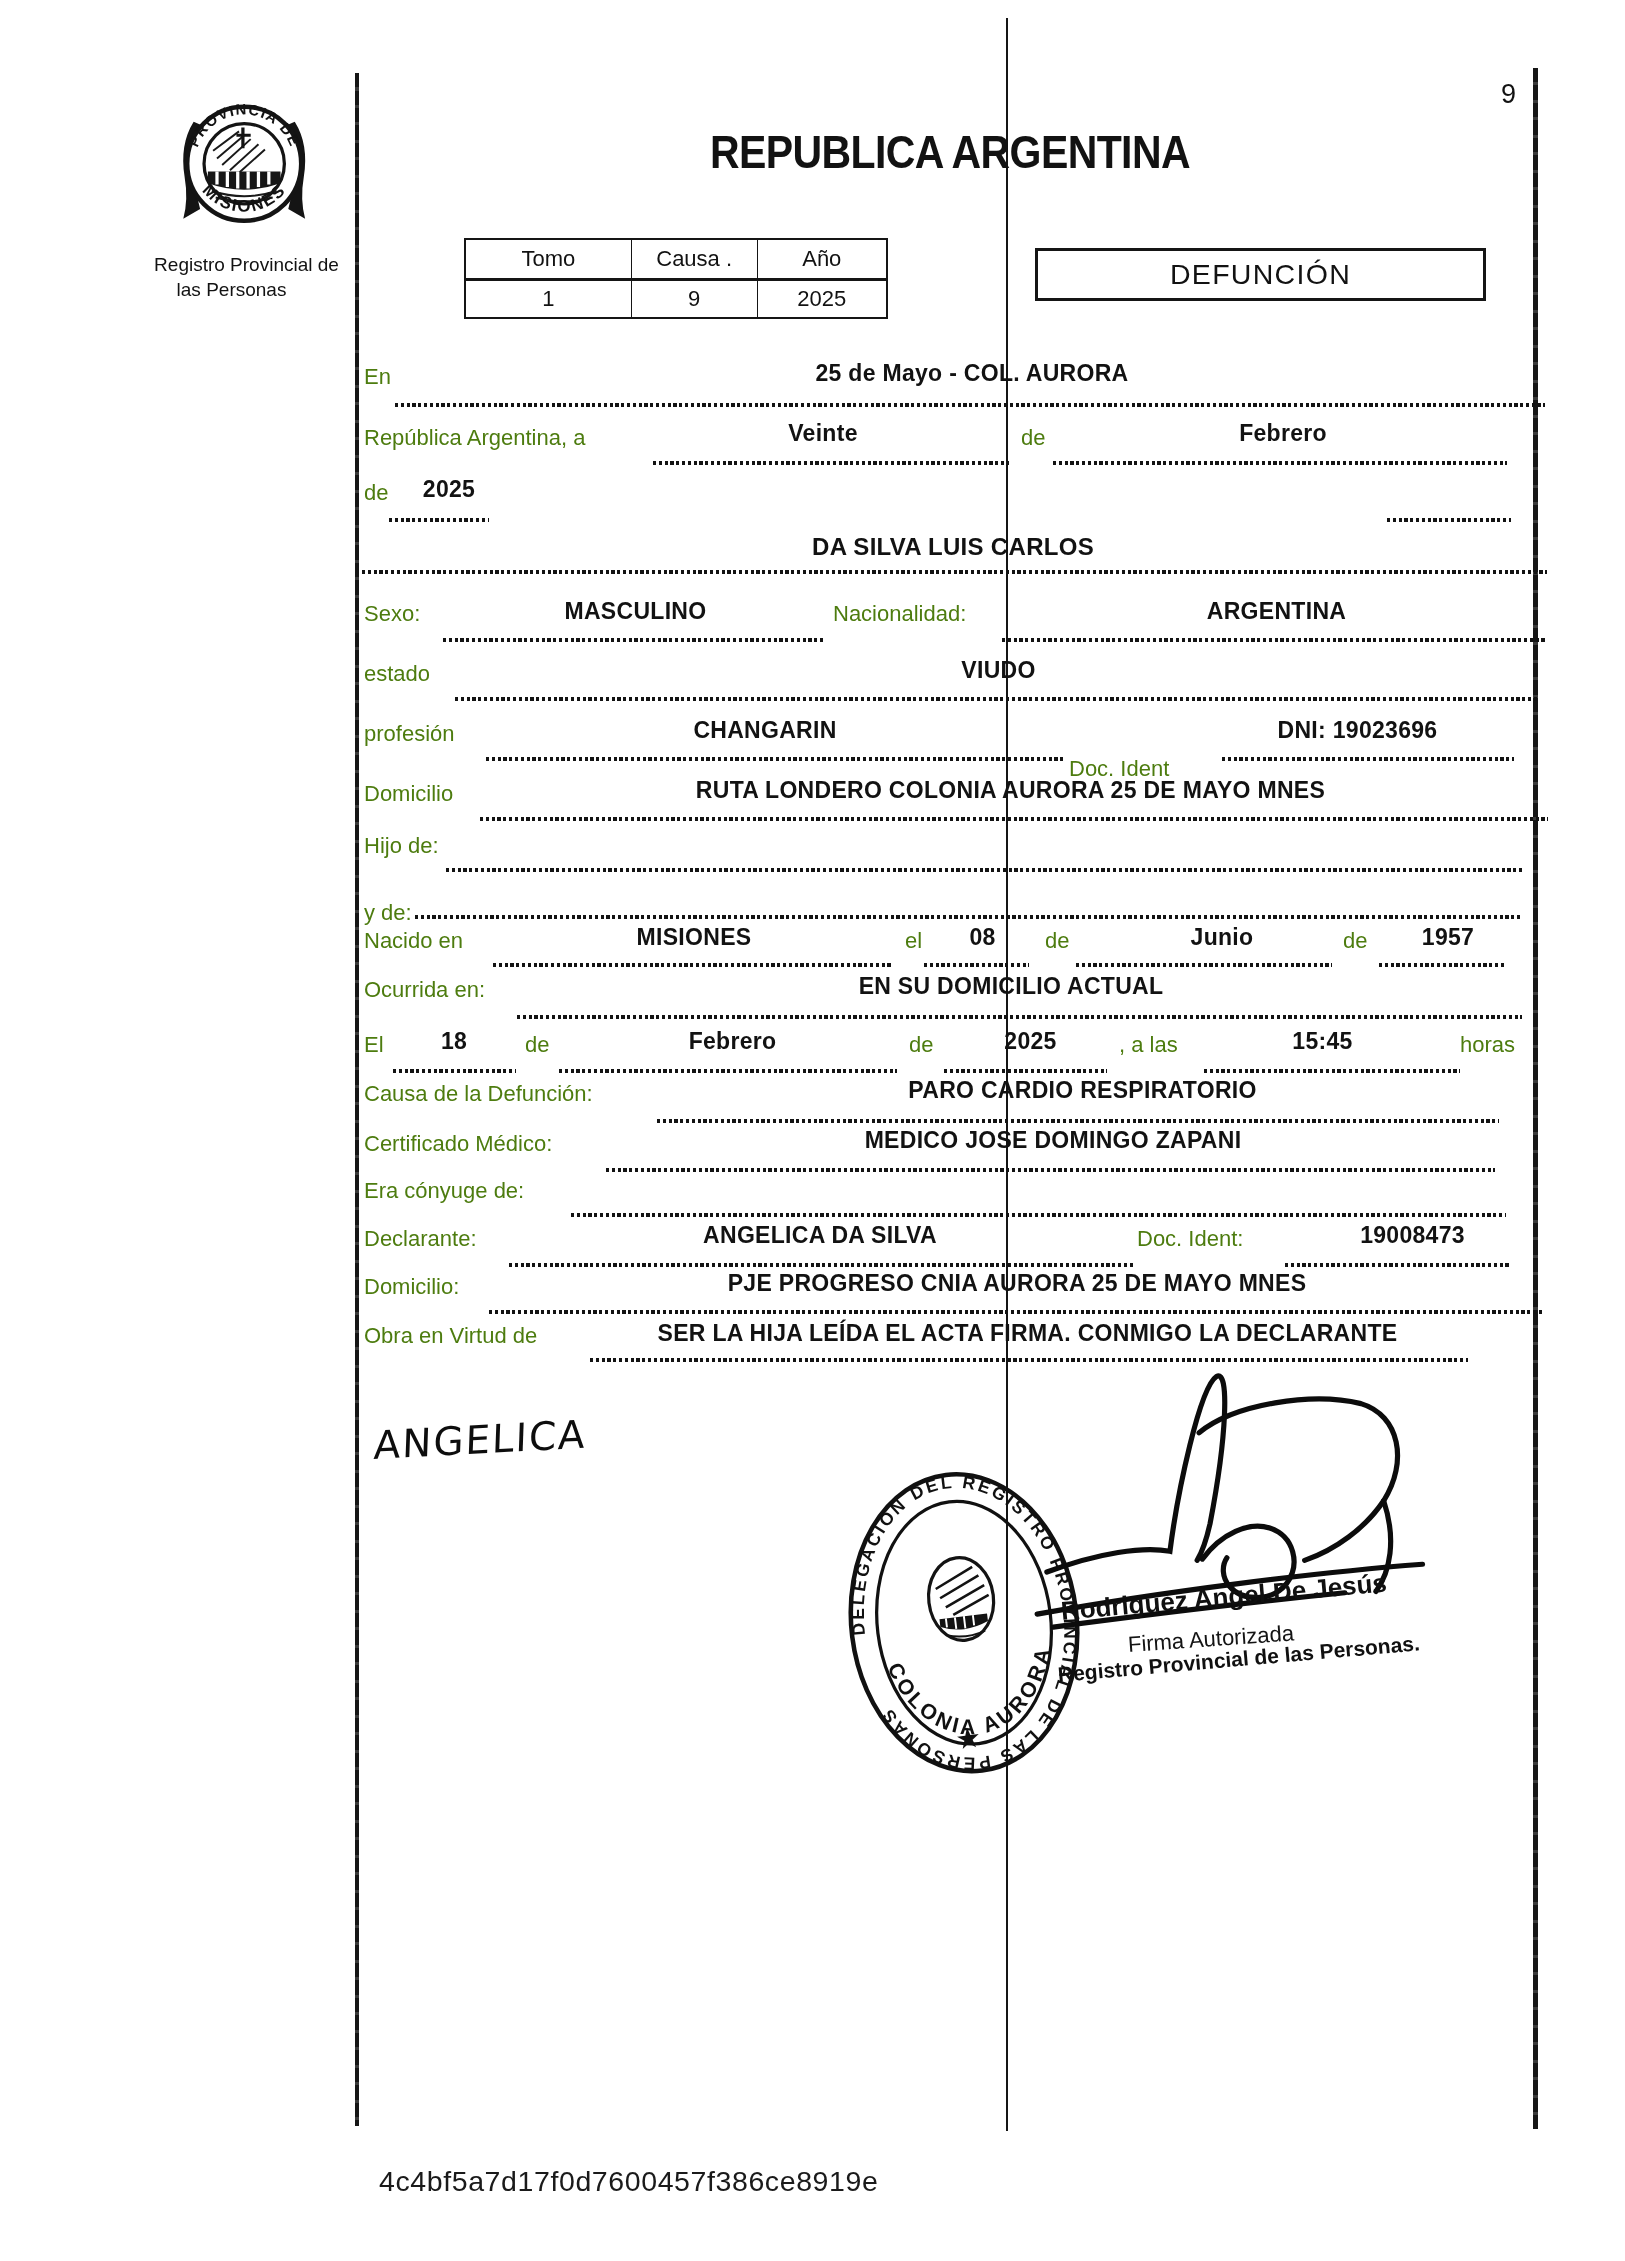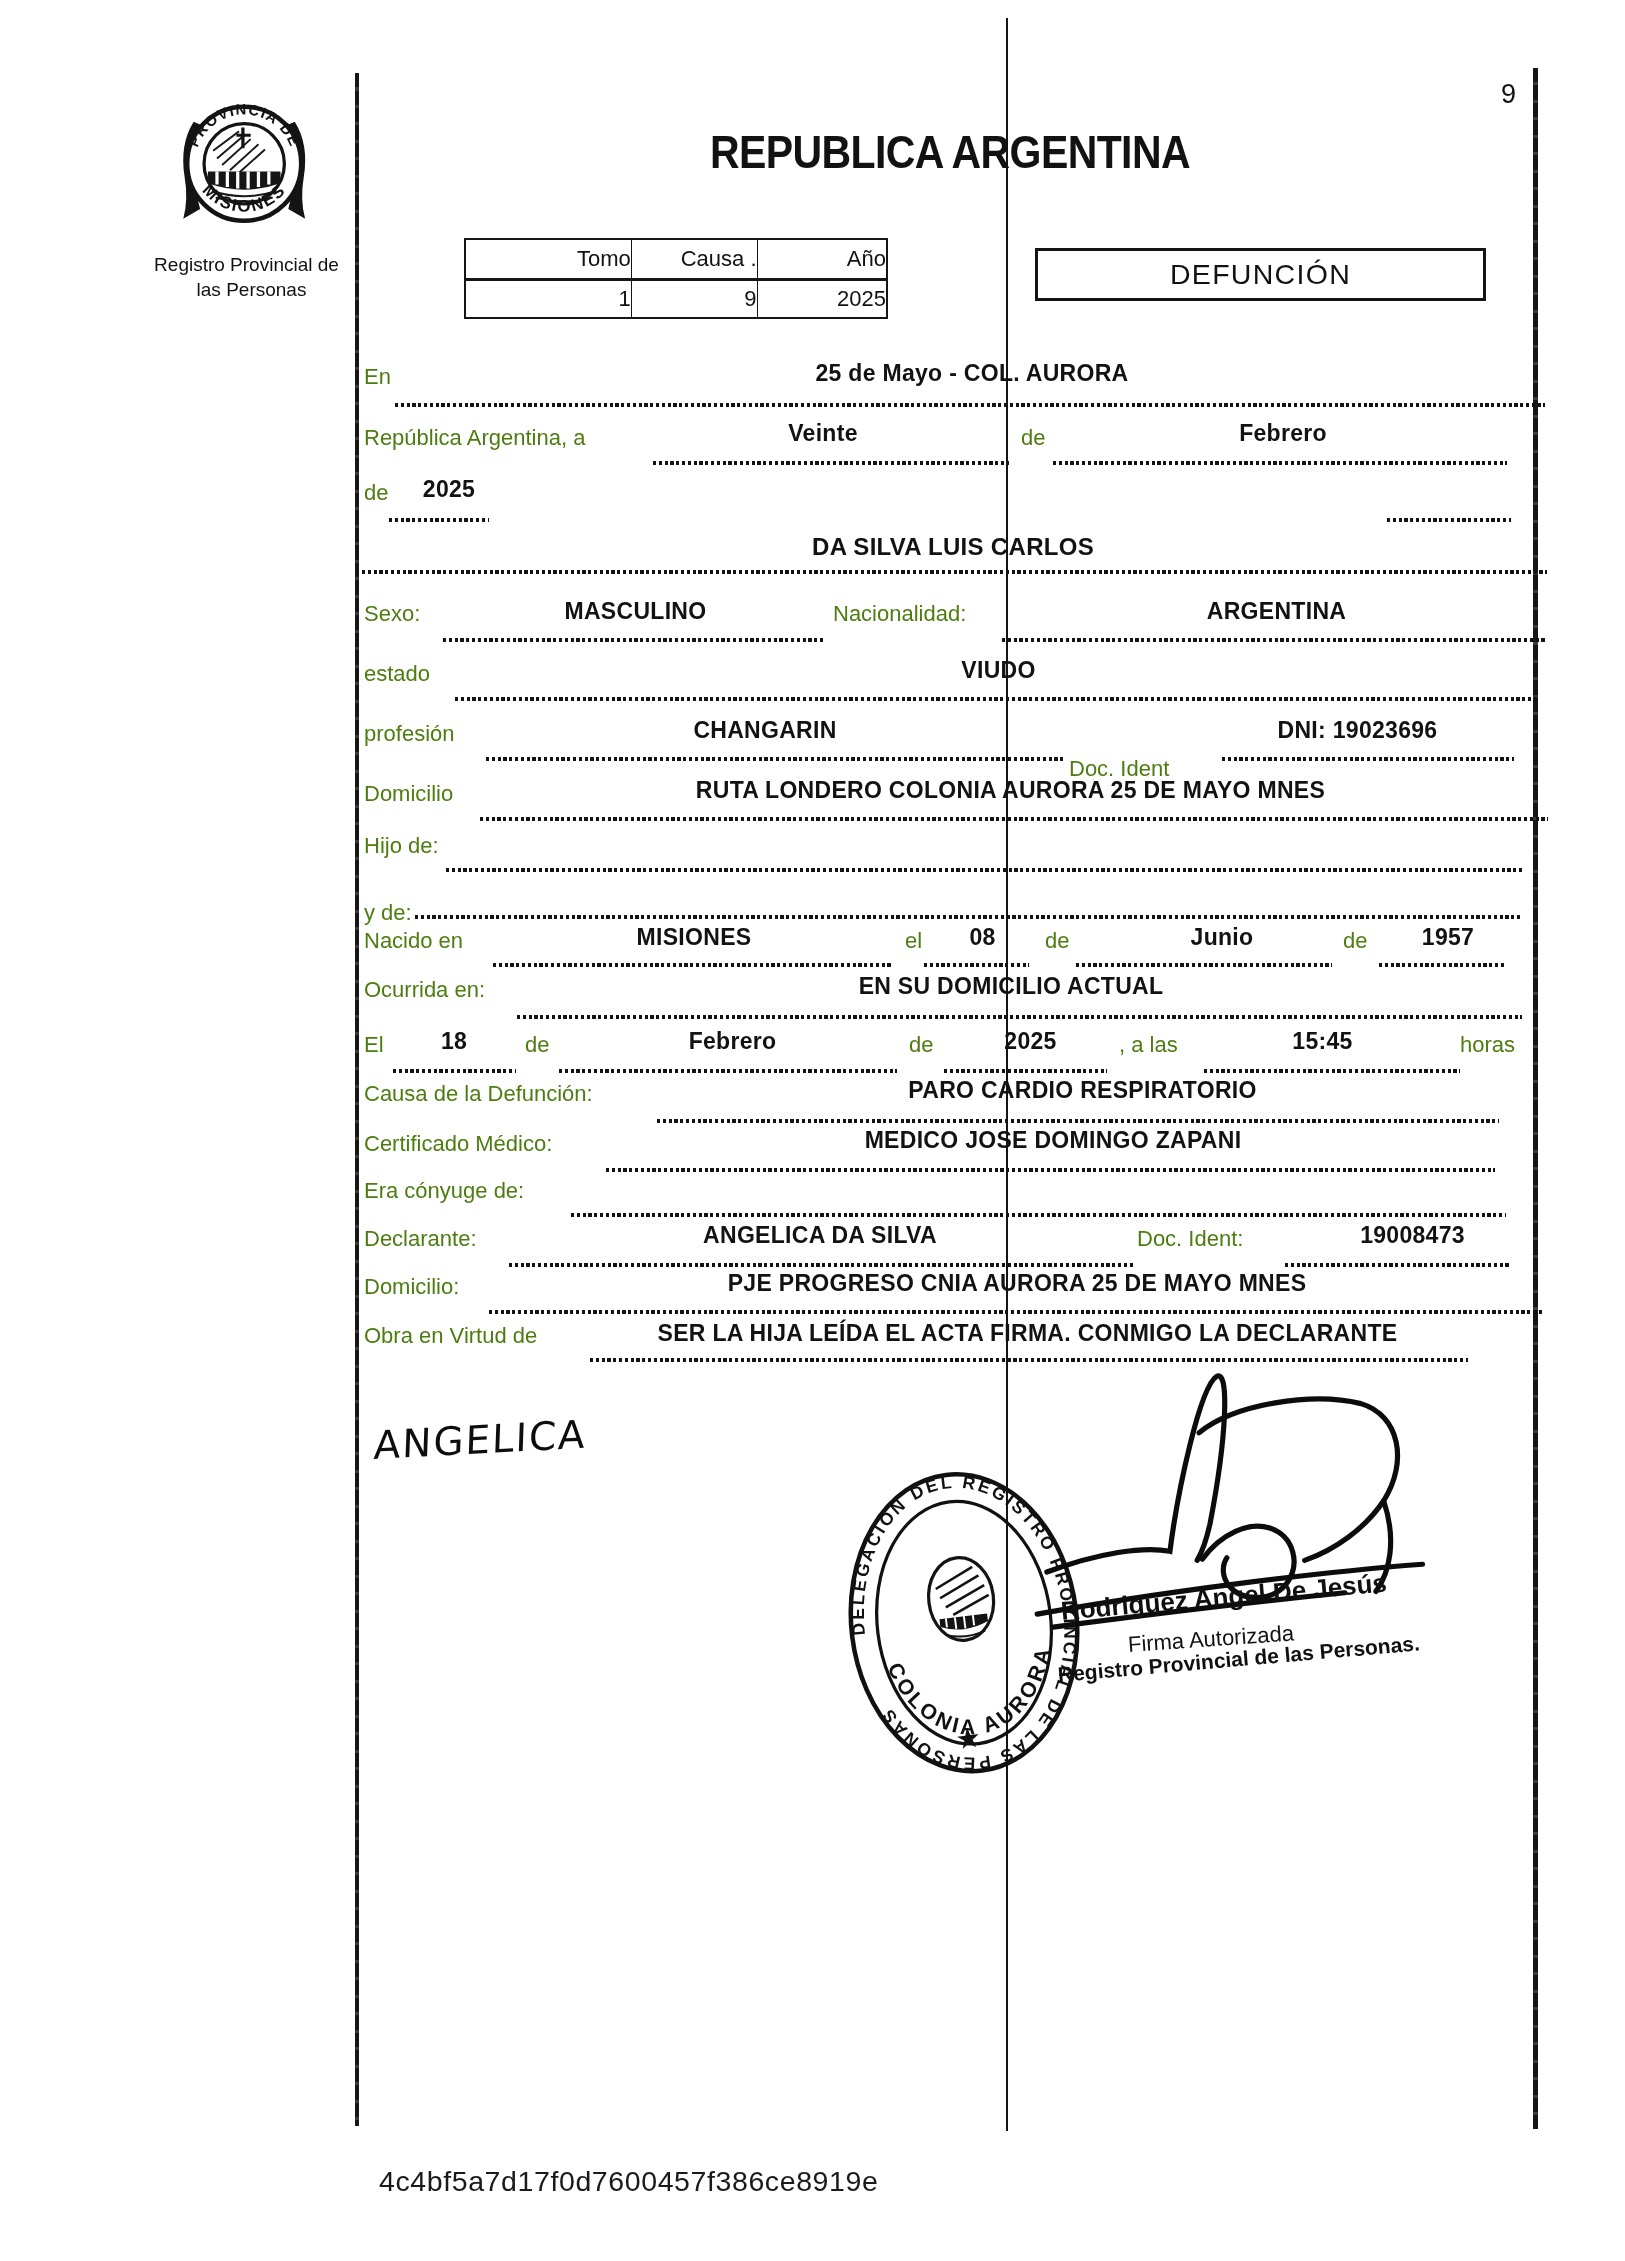--- a/index.html
+++ b/index.html
@@ -10,21 +10,21 @@
   .abs{position:absolute; white-space:nowrap;}
   .lab{font-size:22px; color:#4d7c0f;text-align:right;}
   .val{font-size:23px; font-weight:bold; text-align:center; letter-spacing:0.3px;}
   .dl{position:absolute; height:3.9px;
       background:repeating-linear-gradient(90deg,#131313 0 3.2px, transparent 3.2px 5.8px);}
   .vline{position:absolute; width:1.9px; background:#151515;}
   .border-rough{position:absolute; background:repeating-linear-gradient(180deg,#161616 0 14.3px,#3a3a3a 14.3px 17.5px);}
   .title{font-size:41px; font-weight:bold; letter-spacing:-0.6px; transform:scaleY(1.12); transform-origin:center top;}
   .pagenum{font-size:27px;}
   .tbl{position:absolute; border-collapse:collapse;}
-  .tbl td{border:1.9px solid #151515; text-align:right; font-size:22px; padding:0;margin-top:7px;}
+  .tbl td{border:1.9px solid #151515; text-align:center; font-size:22px; padding:0;margin-top:7px;}
   .tbl tr.hdr td{border-bottom:3.2px solid #151515; height:38px;}
   .tbl tr.rw td{height:36px;}
   .defbox{position:absolute; border:3.2px solid #151515; display:flex; align-items:center; justify-content:center;}
   .defbox span{font-size:28.5px; letter-spacing:1.3px;}
   .orgtxt{font-size:19px; text-align:center;}
   .handwriting{font-family:"DejaVu Sans", sans-serif; font-size:39px; letter-spacing:1.9px;
       transform:rotate(-3deg) skewX(-5deg); transform-origin:left bottom; color:#0d0d0d;}
   .stamp-text{font-weight:bold; color:#101010;}
   .hash{font-size:28.5px; letter-spacing:0.6px; color:#1a1a1a;}
   svg{overflow:visible;}
@@ -61,21 +61,21 @@
       </g>
       <text font-size="23" font-weight="bold" fill="#121212" letter-spacing="2">
         <textPath href="#arcTop" startOffset="50%" text-anchor="middle">PROVINCIA DE</textPath>
       </text>
       <text font-size="26" font-weight="bold" fill="#121212" letter-spacing="3">
         <textPath href="#arcBot" startOffset="50%" text-anchor="middle">MISIONES</textPath>
       </text>
     </svg>
   </div>
   <div class="abs orgtxt" style="left:133px; top:254px; width:227px;">Registro Provincial de</div>
-  <div class="abs orgtxt" style="left:138px; top:279px; width:227px;text-align:center;">las Personas</div>
+  <div class="abs orgtxt" style="left:118px; top:279px; width:227px;text-align:center;">las Personas</div>
 
   <div class="abs title" style="left:626px; top:127px; width:648px; text-align:center;">REPUBLICA ARGENTINA</div>
 
   <table class="tbl" style="left:464px; top:238px; width:424px; border:2.6px solid #151515;">
     <tbody>
         <tr class="hdr">
       <td style="width:167px;">Tomo</td>
       <td style="width:126px;">Causa .</td>
       <td style="width:130px;">Año</td>
     </tr>

